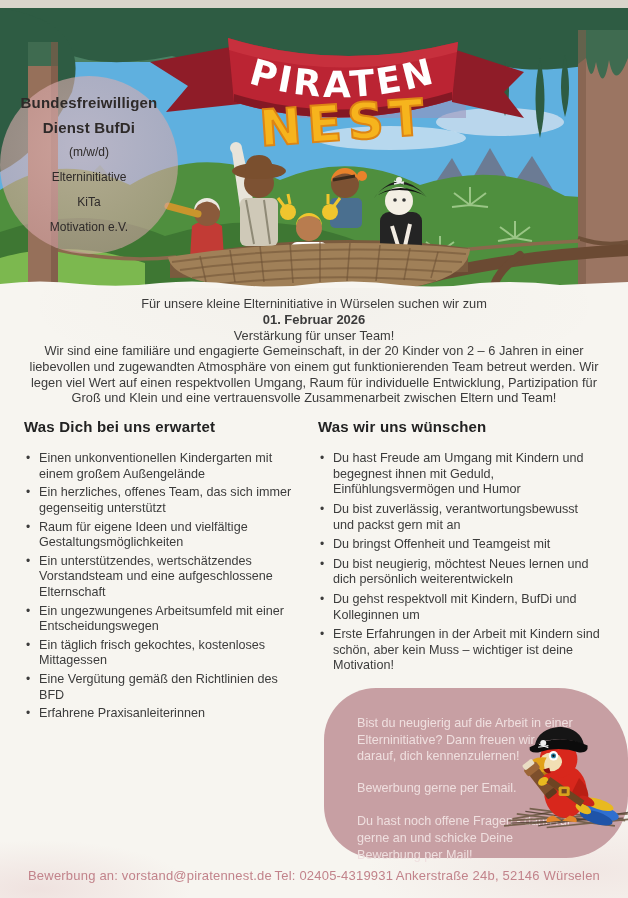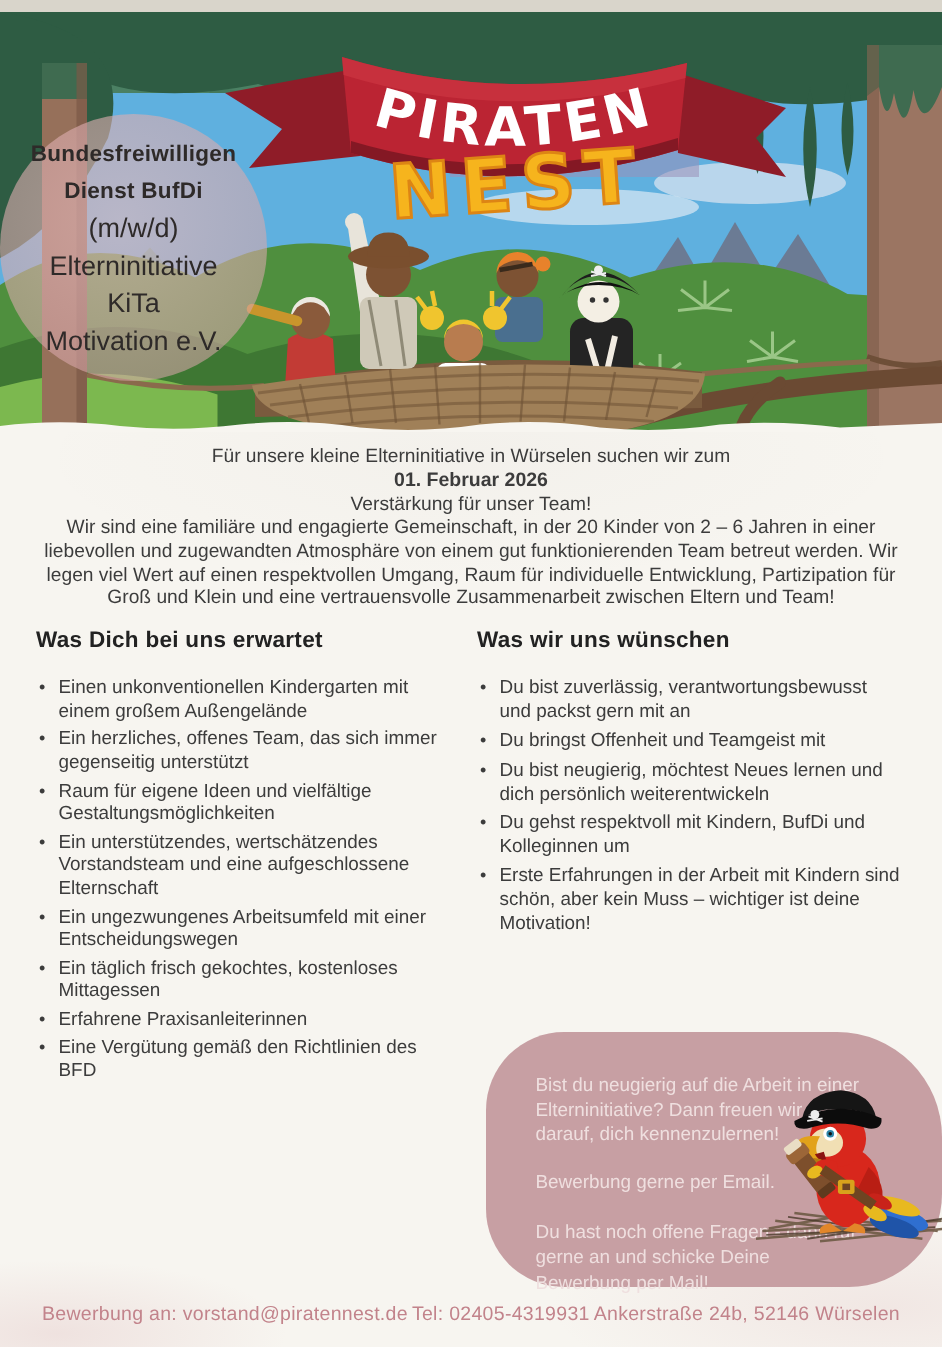--- a/index.html
+++ b/index.html
@@ -21,21 +21,21 @@
   .mural svg { display:block; }
 
   .overlay-circle {
     position:absolute; left:0px; top:76px; width:178px; height:178px;
     border-radius:50%;
     background:radial-gradient(circle at 45% 40%, rgba(231,186,188,.66), rgba(210,158,162,.55));
     display:flex; flex-direction:column; justify-content:center;
     text-align:center; color:#2e2a29; line-height:25px;
   }
   .overlay-circle .b { font-weight:bold; font-size:15px; letter-spacing:.2px; }
-  .overlay-circle .r { font-size:18px; }
+  .overlay-circle .r { font-size:12px; }
 
   
   .intro { text-align:center; padding-top:8px; }
   .intro-line  { font-size:12.8px; line-height:15px; }
   .intro-date  { font-size:13px; font-weight:bold; line-height:16px; margin-top:1px; }
   .intro-sub   { font-size:12.8px; line-height:15px; }
   .intro-para  { font-size:12.8px; line-height:15.8px; margin:0 16px; }
 
   
   .columns { display:grid; grid-template-columns:296px 1fr; padding:0 20px; margin-top:12px; }
@@ -225,29 +225,30 @@
           <li>Ein herzliches, offenes Team, das sich immer gegenseitig unterstützt</li>
 
           <li>Raum für eigene Ideen und vielfältige Gestaltungsmöglichkeiten</li>
 
           <li>Ein unterstützendes, wertschätzendes Vorstandsteam und eine aufgeschlossene Elternschaft</li>
 
           <li>Ein ungezwungenes Arbeitsumfeld mit einer Entscheidungswegen</li>
 
           <li>Ein täglich frisch gekochtes, kostenloses Mittagessen</li>
 
+          <li>Eine Vergütung gemäß den Richtlinien des BFD</li>
+
           <li>Erfahrene Praxisanleiterinnen</li>
-
-          <li>Eine Vergütung gemäß den Richtlinien des BFD</li>
         </ul>
     </div>
     <div class="col col-right">
       <h3>Was wir uns wünschen</h3>
       <ul class="bullet-list">
 
+          <li>Du hast Freude am Umgang mit Kindern und begegnest ihnen mit Geduld, Einfühlungsvermögen und Humor</li>
 
           <li>Du bist zuverlässig, verantwortungsbewusst und packst gern mit an</li>
 
           <li>Du bringst Offenheit und Teamgeist mit</li>
 
           <li>Du bist neugierig, möchtest Neues lernen und dich persönlich weiterentwickeln</li>
 
           <li>Du gehst respektvoll mit Kindern, BufDi und Kolleginnen um</li>
 
           <li>Erste Erfahrungen in der Arbeit mit Kindern sind schön, aber kein Muss – wichtiger ist deine Motivation!</li>

